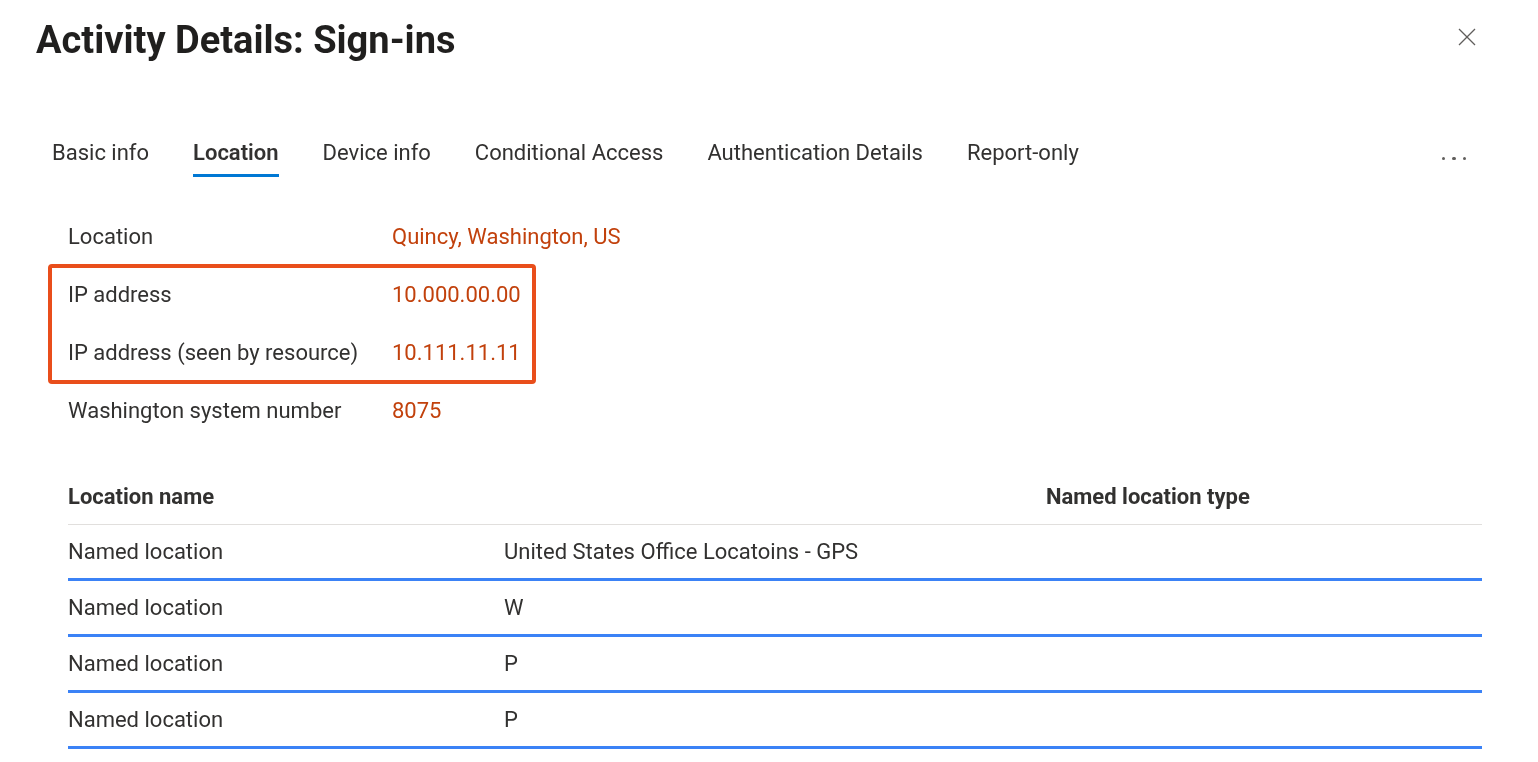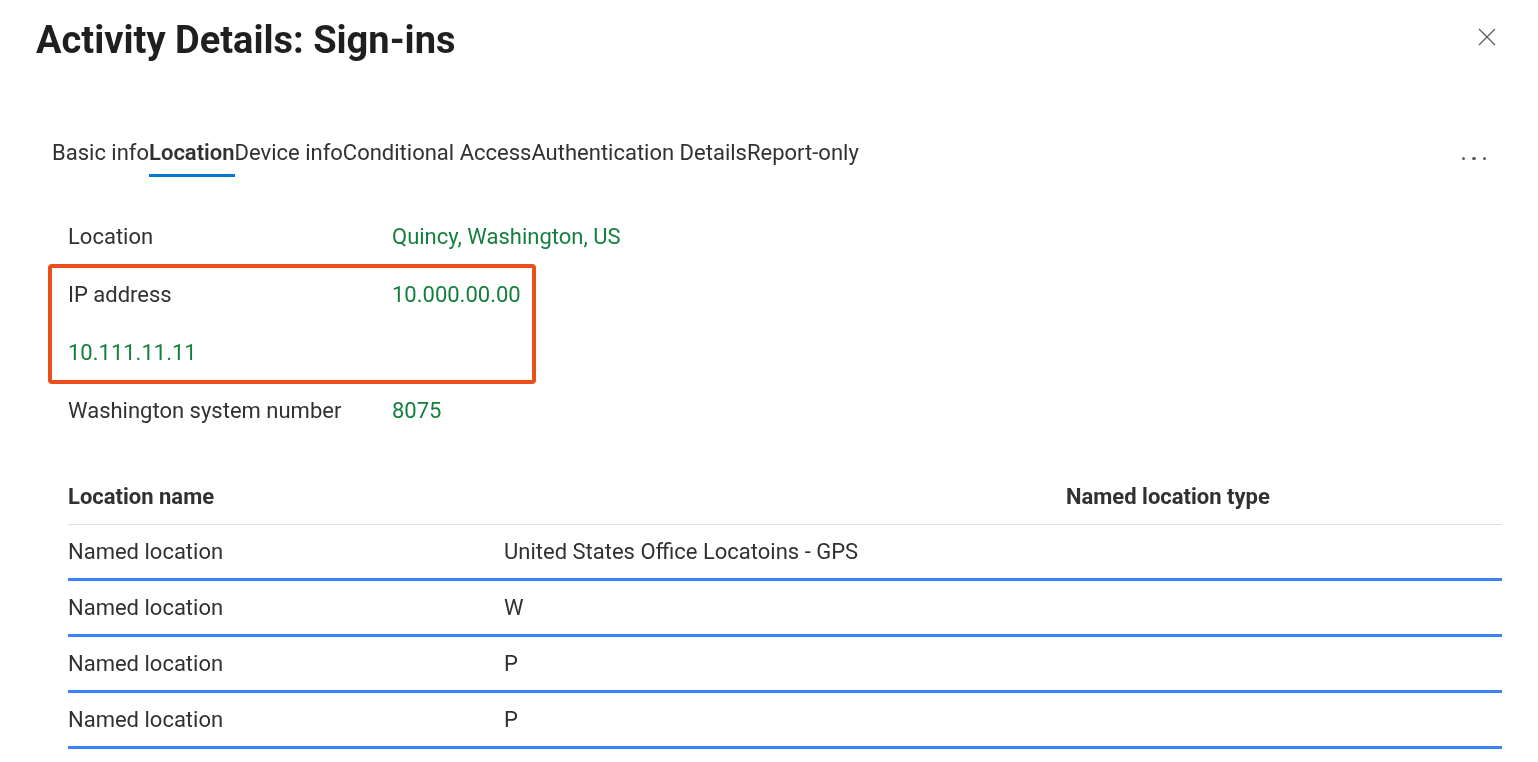--- a/index.html
+++ b/index.html
@@ -7,21 +7,21 @@
     margin: 0;
     padding: 0;
     font-family: "Segoe UI", -apple-system, BlinkMacSystemFont, Roboto, "Helvetica Neue", sans-serif;
     background: #ffffff;
     color: #323130;
     width: 1538px;
     height: 762px;
     overflow: hidden;
   }
   .panel {
-    padding: 18px 36px 0 36px;
+    padding: 18px 56px 0 36px;
     position: relative;
   }
   .header-row {
     display: flex;
     align-items: flex-start;
     justify-content: space-between;
   }
   .title {
     font-size: 38px;
     font-weight: 700;
@@ -32,20 +32,21 @@
     background: none;
     border: none;
     padding: 6px;
     margin-top: 4px;
     cursor: pointer;
     line-height: 0;
     color: #605e5c;
   }
   .tabs {
     display: flex;
+    gap: 44px;
     margin-top: 78px;
     padding-left: 16px;
     align-items: baseline;
   }
   .tab {
     font-size: 22px;
     color: #323130;
     padding-bottom: 10px;
     cursor: pointer;
     position: relative;
@@ -90,21 +91,21 @@
     align-items: center;
     min-height: 58px;
   }
   .kv-key {
     width: 324px;
     font-size: 22px;
     color: #323130;
   }
   .kv-val {
     font-size: 22px;
-    color: #15803d;
+    color: #c2410c;
   }
   .highlight-box {
     border: 4px solid #e94e1b;
     border-radius: 4px;
     position: absolute;
     left: 48px;
     top: 264px;
     width: 488px;
     height: 120px;
     pointer-events: none;
@@ -163,20 +164,21 @@
   <div class="details">
     <div class="kv-row">
       <div class="kv-key">Location</div>
       <div class="kv-val">Quincy, Washington, US</div>
     </div>
     <div class="kv-row">
       <div class="kv-key">IP address</div>
       <div class="kv-val">10.000.00.00</div>
     </div>
     <div class="kv-row">
+      <div class="kv-key">IP address (seen by resource)</div>
       <div class="kv-val">10.111.11.11</div>
     </div>
     <div class="kv-row">
       <div class="kv-key">Washington system number</div>
       <div class="kv-val">8075</div>
     </div>
   </div>
 
   <div class="highlight-box"></div>
 

